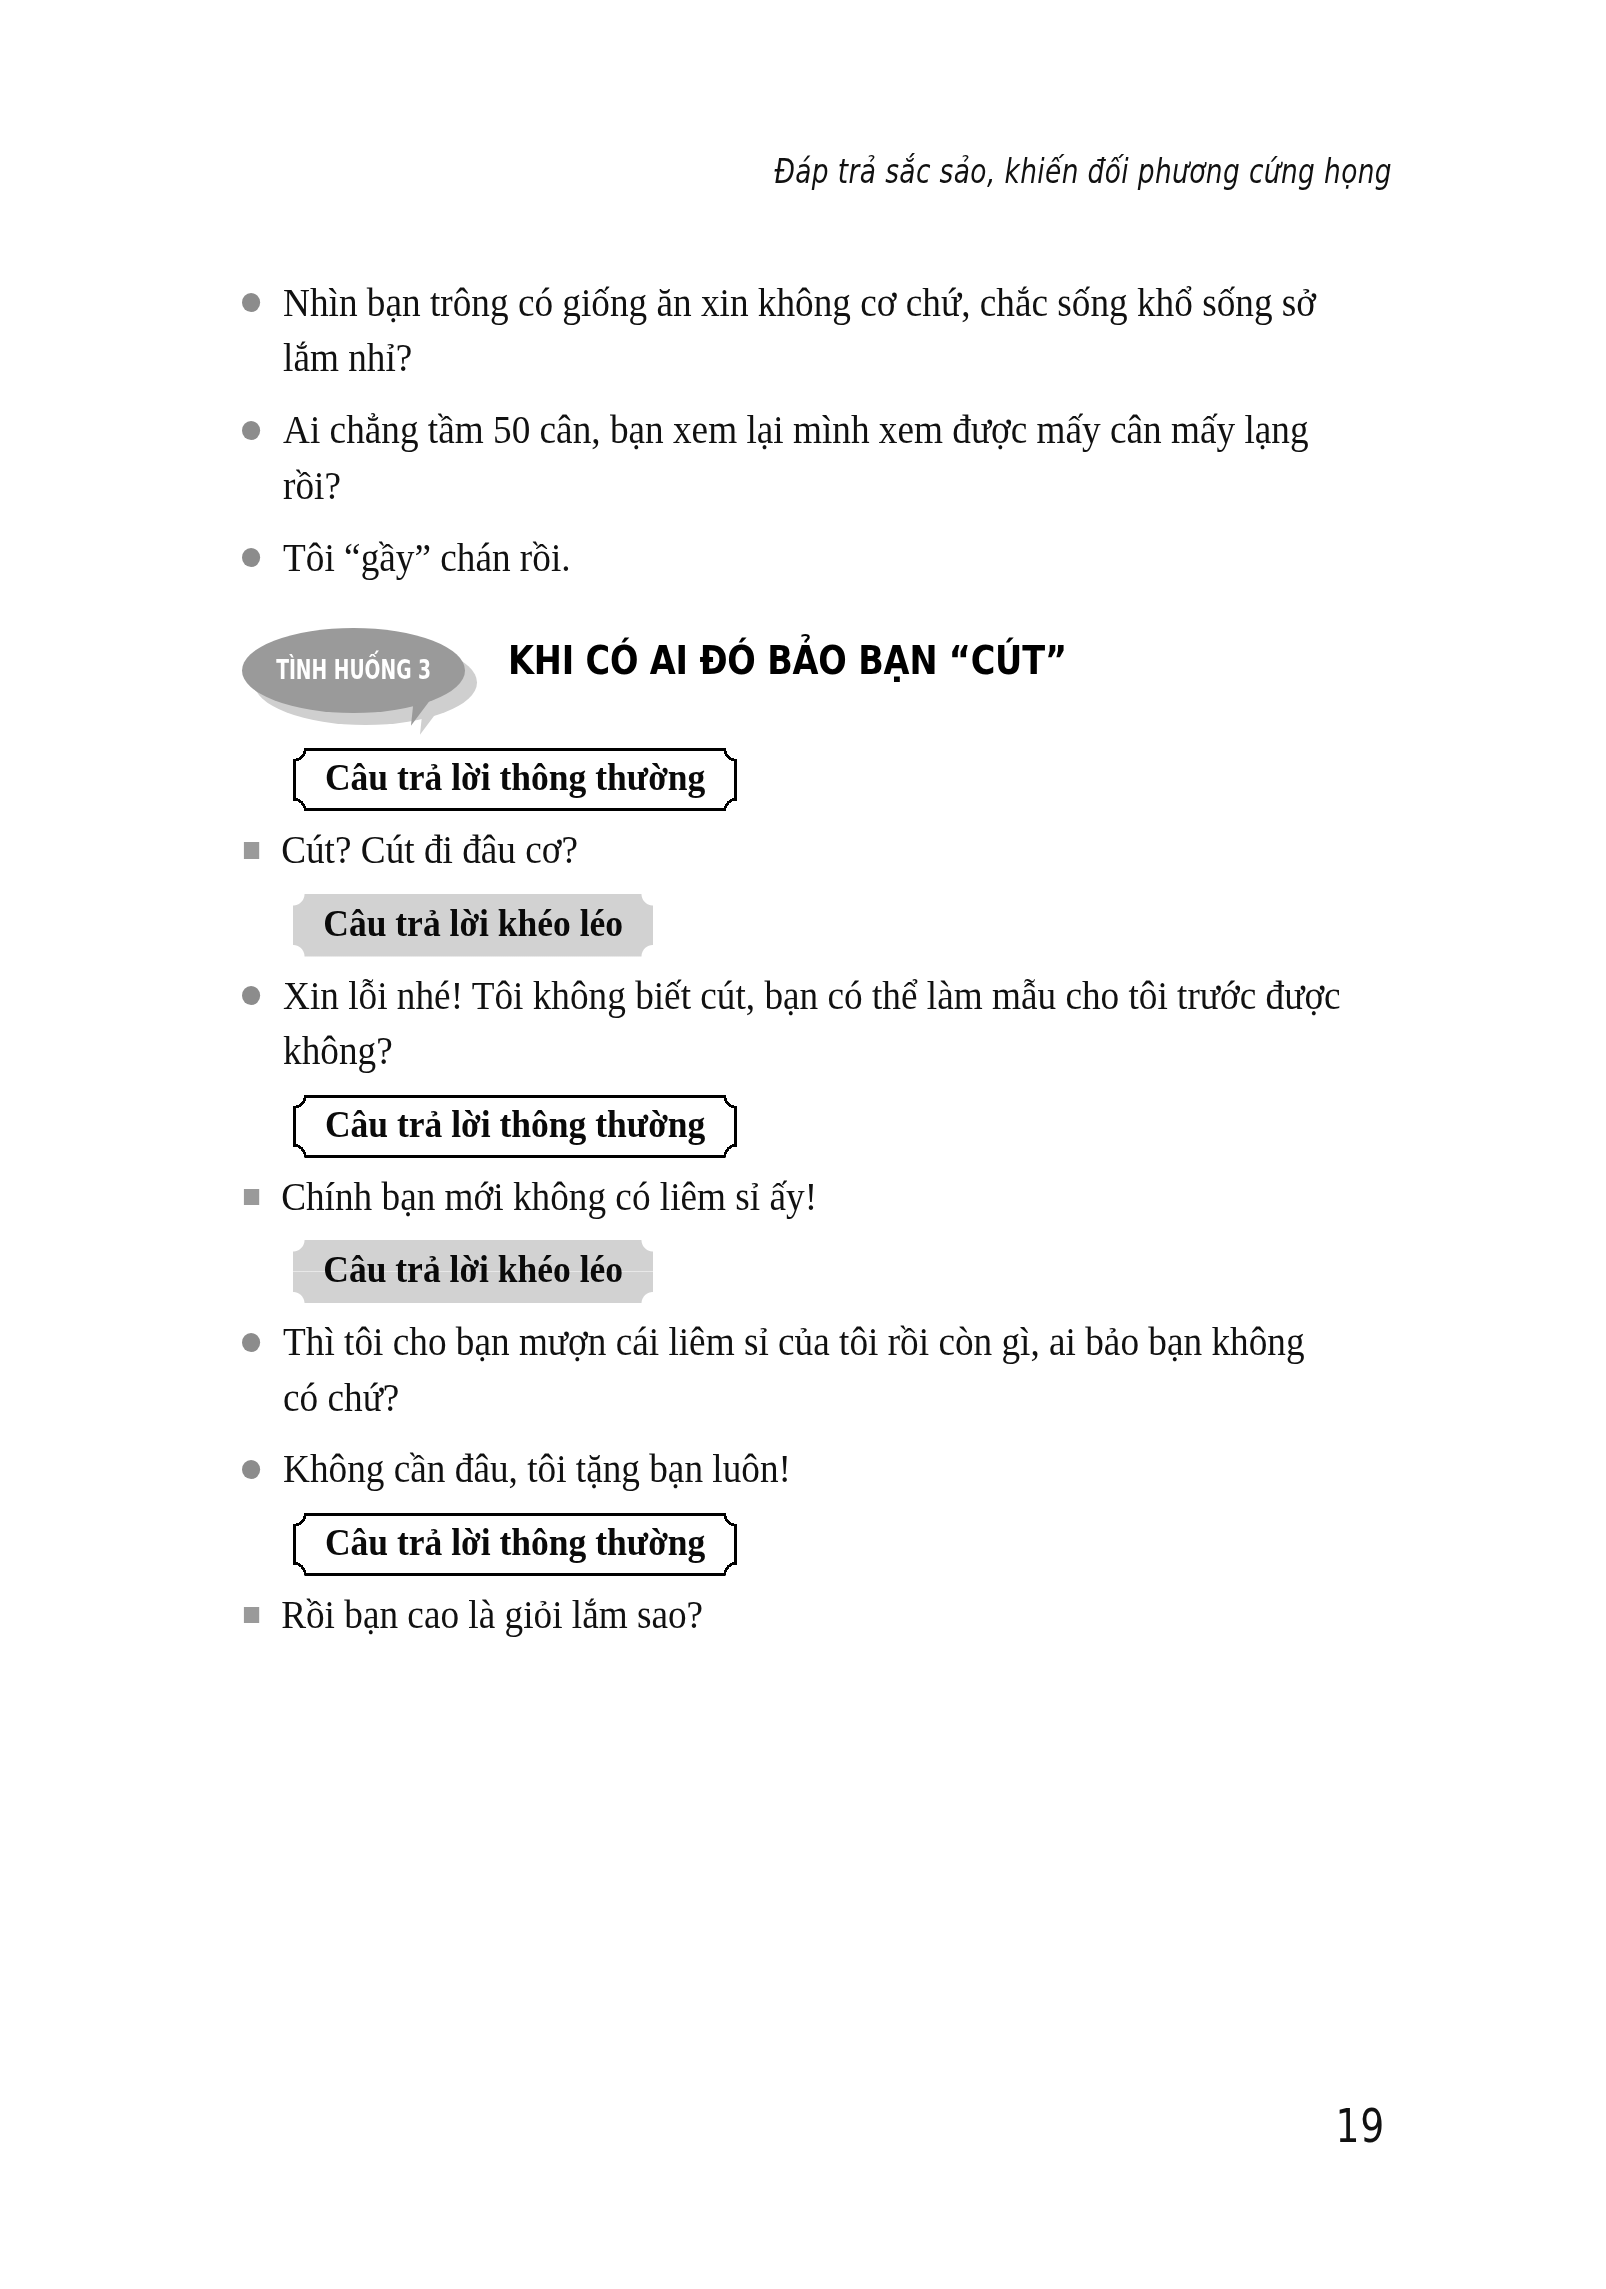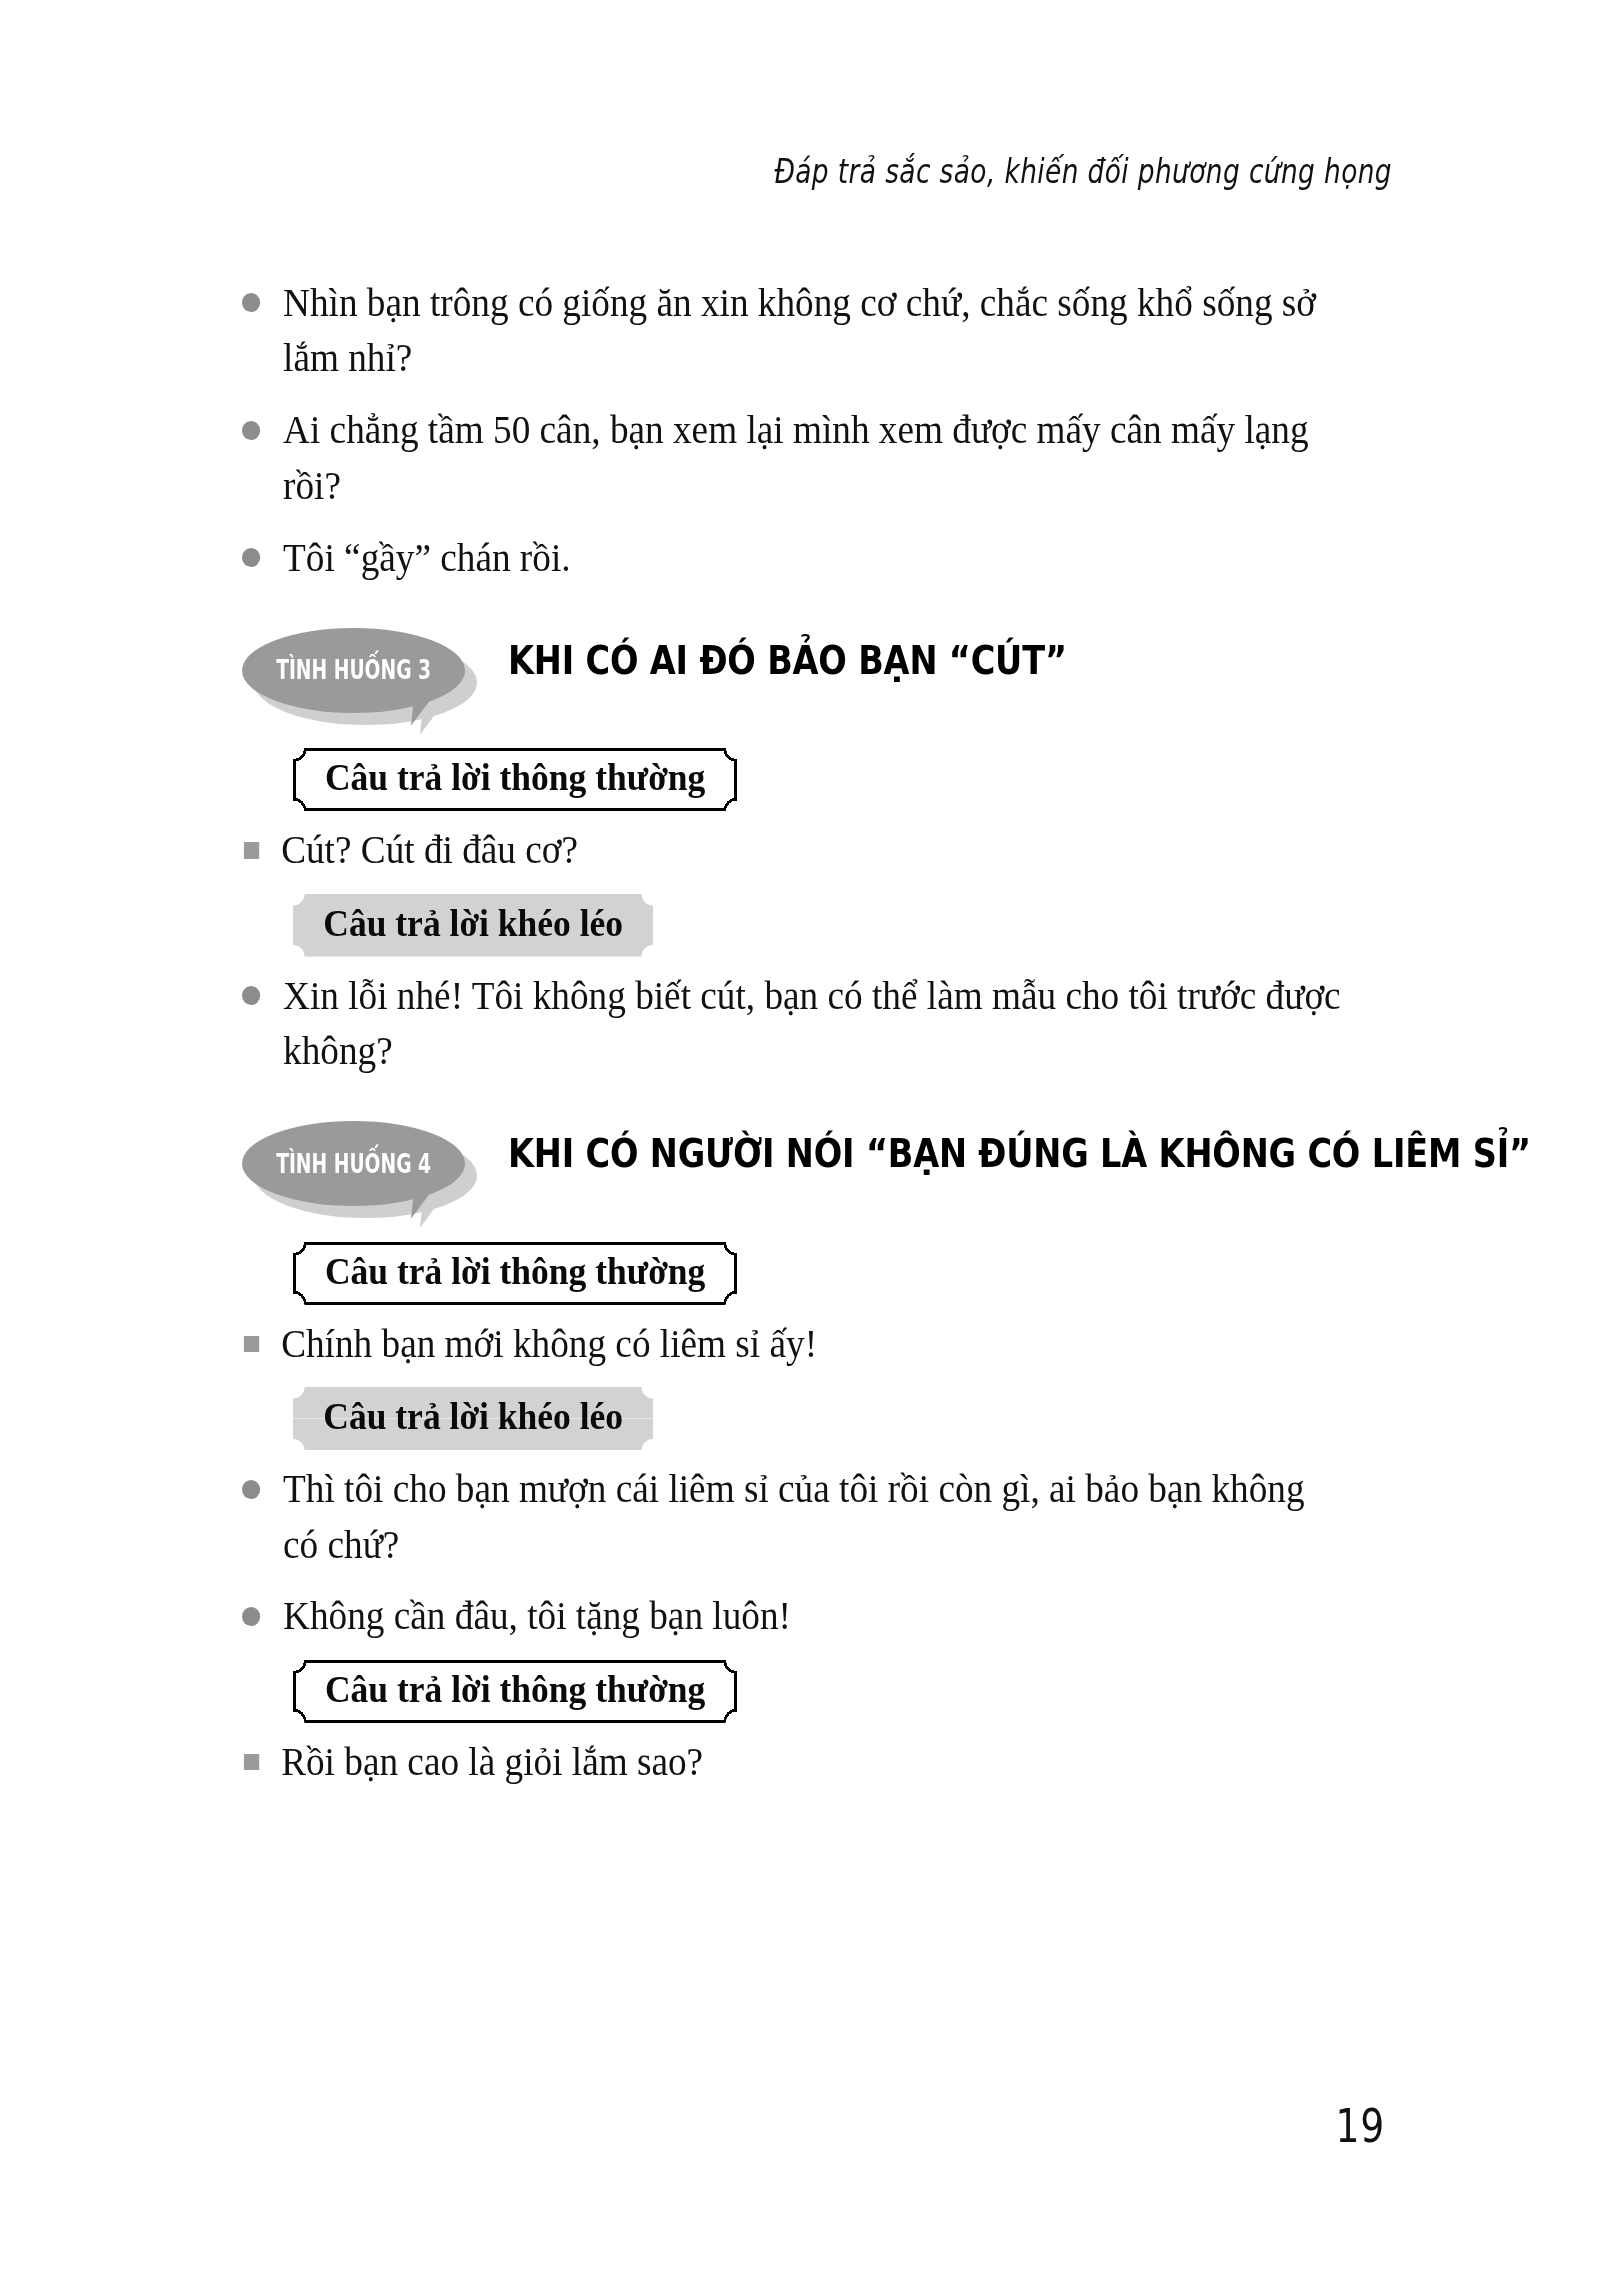--- a/index.html
+++ b/index.html
@@ -256,31 +256,20 @@
     </div>
     <p class="bullet square sp-a">Cút? Cút đi đâu cơ?</p>
 
     <div class="plaque-row">
       <span class="plaque filled">
         <span class="ptext">Câu trả lời khéo léo</span>
       </span>
     </div>
     <p class="bullet round sp-a">Xin lỗi nhé! Tôi không biết cút, bạn có thể làm mẫu cho tôi trước được không?</p>
 
-    <div class="situation">
-      <div class="bubble-wrap">
-        <div class="bubble-shadow"></div>
-        <div class="bubble-shadow-tail"></div>
-        <div class="bubble-tail"></div>
-        <div class="bubble">
-          <span class="bubble-label">TÌNH HUỐNG 4</span>
-        </div>
-      </div>
-      <div class="situation-title">KHI CÓ NGƯỜI NÓI “BẠN ĐÚNG LÀ KHÔNG CÓ LIÊM SỈ”</div>
-    </div>
 
     <div class="plaque-row">
       <span class="plaque outline">
         <span class="ptext">Câu trả lời thông thường</span>
       </span>
     </div>
     <p class="bullet square sp-a">Chính bạn mới không có liêm sỉ ấy!</p>
 
     <div class="plaque-row">
       <span class="plaque filled">

